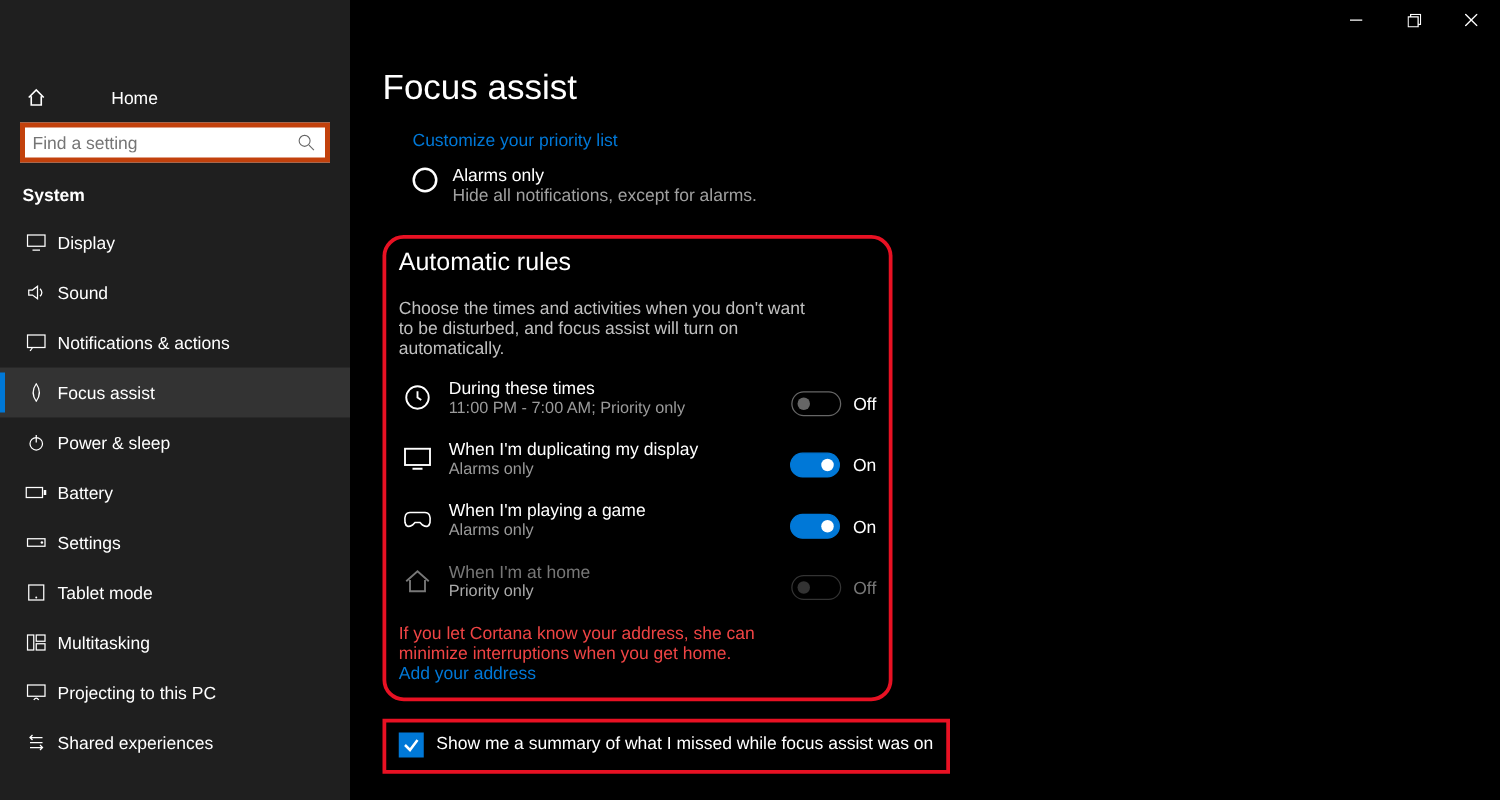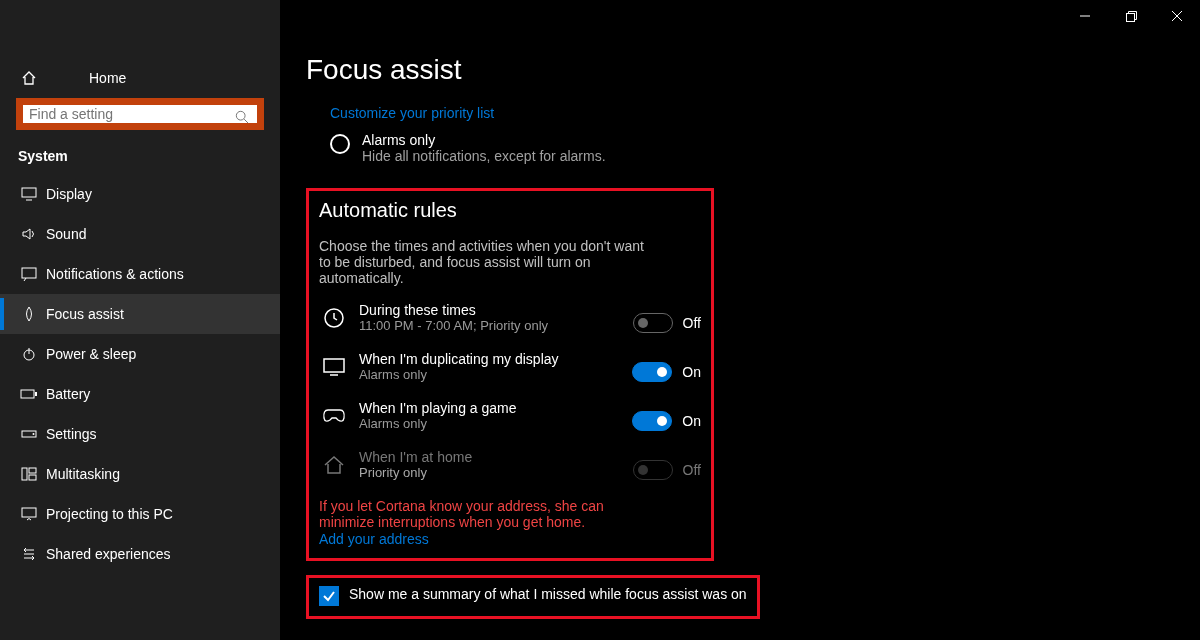--- a/index.html
+++ b/index.html
@@ -29,21 +29,21 @@
     position:absolute; top:0; left:0; width:280px; bottom:0;
     background:#1f1f1f; padding-top:32px; overflow:hidden;
   }
   .home-row {
     display:flex; align-items:flex-end; height:40px; padding-left:18px; margin:14px 0 12px 0;
     font-size:14px; color:#fff;gap:41px;
   }
   .home-row .icon { width:22px; display:flex; justify-content:center; }
   .search {
     margin:0 16px 18px 16px; height:32px; position:relative;
-    border:7px solid #c2410c; background:#fff;
+    border:4px solid #c2410c; background:#fff;
   }
   .search input {
     border:none; outline:none; width:100%; height:100%; padding:0 30px 0 6px;
     font-size:14px; color:#666; background:transparent;
   }
   .search .sicon { position:absolute; right:8px; top:5px; color:#666; font-size:14px; pointer-events:none;}
   .group-heading { font-weight:600; font-size:14px; padding:0 18px; margin-bottom:10px; }
   .nav-item {
     display:flex; align-items:center; height:40px; padding-left:18px;
     font-size:14px; color:#fff; position:relative;
@@ -230,20 +230,29 @@
   <div class="nav-item">
     <span class="icon">
       <svg width="16" height="12" viewBox="0 0 16 12">
           <rect x="1" y="3" width="14" height="6" stroke="#fff" fill="none"></rect>
           <circle cx="12.5" cy="6" r="1" fill="#fff"></circle>
         </svg>
     </span>
     <span class="label">Settings</span>
   </div>
 
+  <div class="nav-item">
+    <span class="icon">
+      <svg width="16" height="14" viewBox="0 0 16 14">
+          <rect x="2" y="1" width="12" height="12" stroke="#fff" fill="none"></rect>
+          <circle cx="8" cy="11" r="0.8" fill="#fff"></circle>
+        </svg>
+    </span>
+    <span class="label">Tablet mode</span>
+  </div>
 
   <div class="nav-item">
     <span class="icon">
       <svg width="16" height="14" viewBox="0 0 16 14">
           <rect x="1" y="1" width="5" height="12" stroke="#fff" fill="none"></rect>
           <rect x="8" y="1" width="7" height="5" stroke="#fff" fill="none"></rect>
           <rect x="8" y="8" width="7" height="5" stroke="#fff" fill="none"></rect>
         </svg>
     </span>
     <span class="label">Multitasking</span>
@@ -278,21 +287,21 @@
   </div>
 
   <div class="radio-row">
     <div class="radio"></div>
     <div class="texts">
       <div class="r-title">Alarms only</div>
       <div class="r-sub">Hide all notifications, except for alarms.</div>
     </div>
   </div>
 
-  <div class="highlight-red" style="width:408px;">
+  <div class="highlight-red" style="width:408px;border-radius:17px;">
 
     <div class="sec-title">Automatic rules</div>
     <div class="sec-desc">Choose the times and activities when you don't want to be disturbed, and focus assist will turn on automatically.</div>
 
     
     <div class="rule-row">
       <div class="rule-icon">
         <svg width="22" height="22" viewBox="0 0 22 22">
             <circle cx="11" cy="11" r="9" stroke="#fff" fill="none" stroke-width="1.5"></circle>
             <path d="M11 6 V11 L14 13" stroke="#fff" fill="none" stroke-width="1.5"></path>

